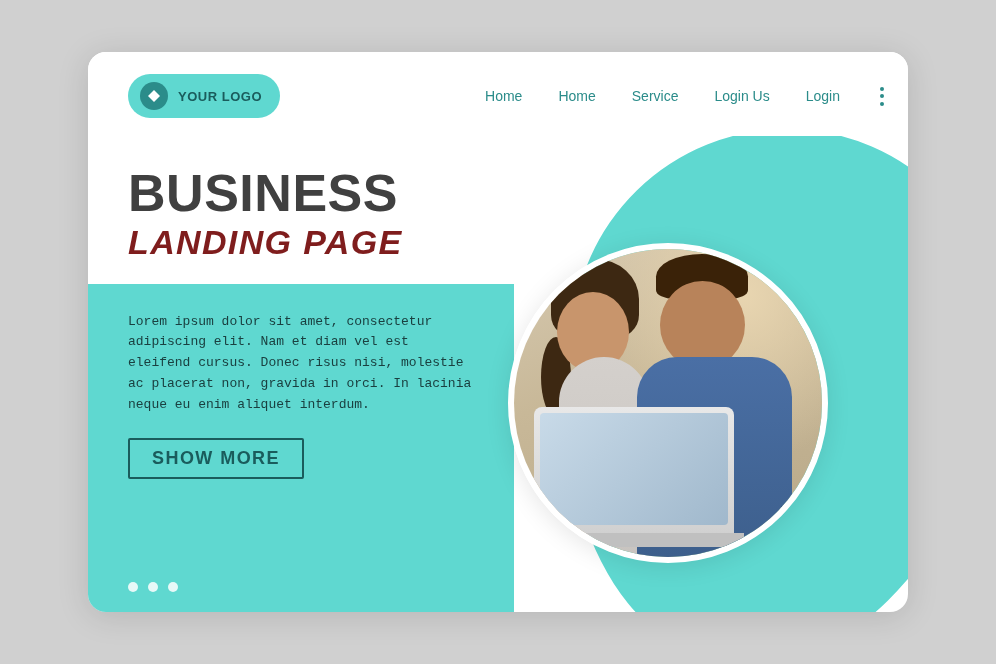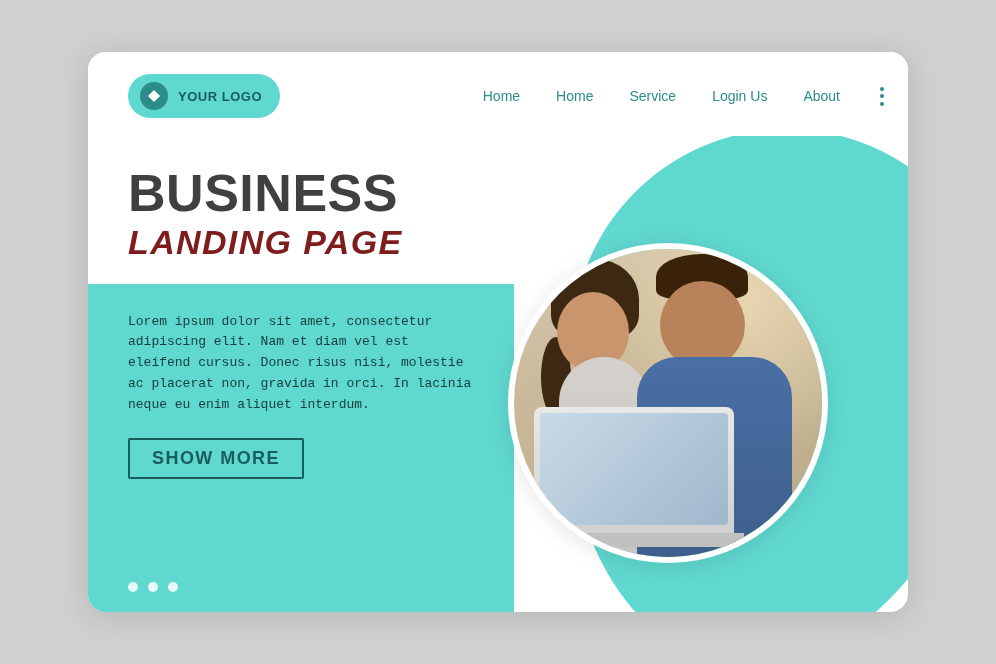--- a/index.html
+++ b/index.html
@@ -385,21 +385,21 @@
         </svg>
       </div>
       <span class="logo-text">YOUR LOGO</span>
     </div>
 
     <nav class="nav">
       <a class="nav-item">Home</a>
       <a class="nav-item">Home</a>
       <a class="nav-item">Service</a>
       <a class="nav-item">Login Us</a>
-      <a class="nav-item">About</a>
+      <a class="nav-item">Login</a>
       <div class="nav-dots">
         <span></span>
         <span></span>
         <span></span>
       </div>
     </nav>
   </div>
 
   <div class="hero">
 

